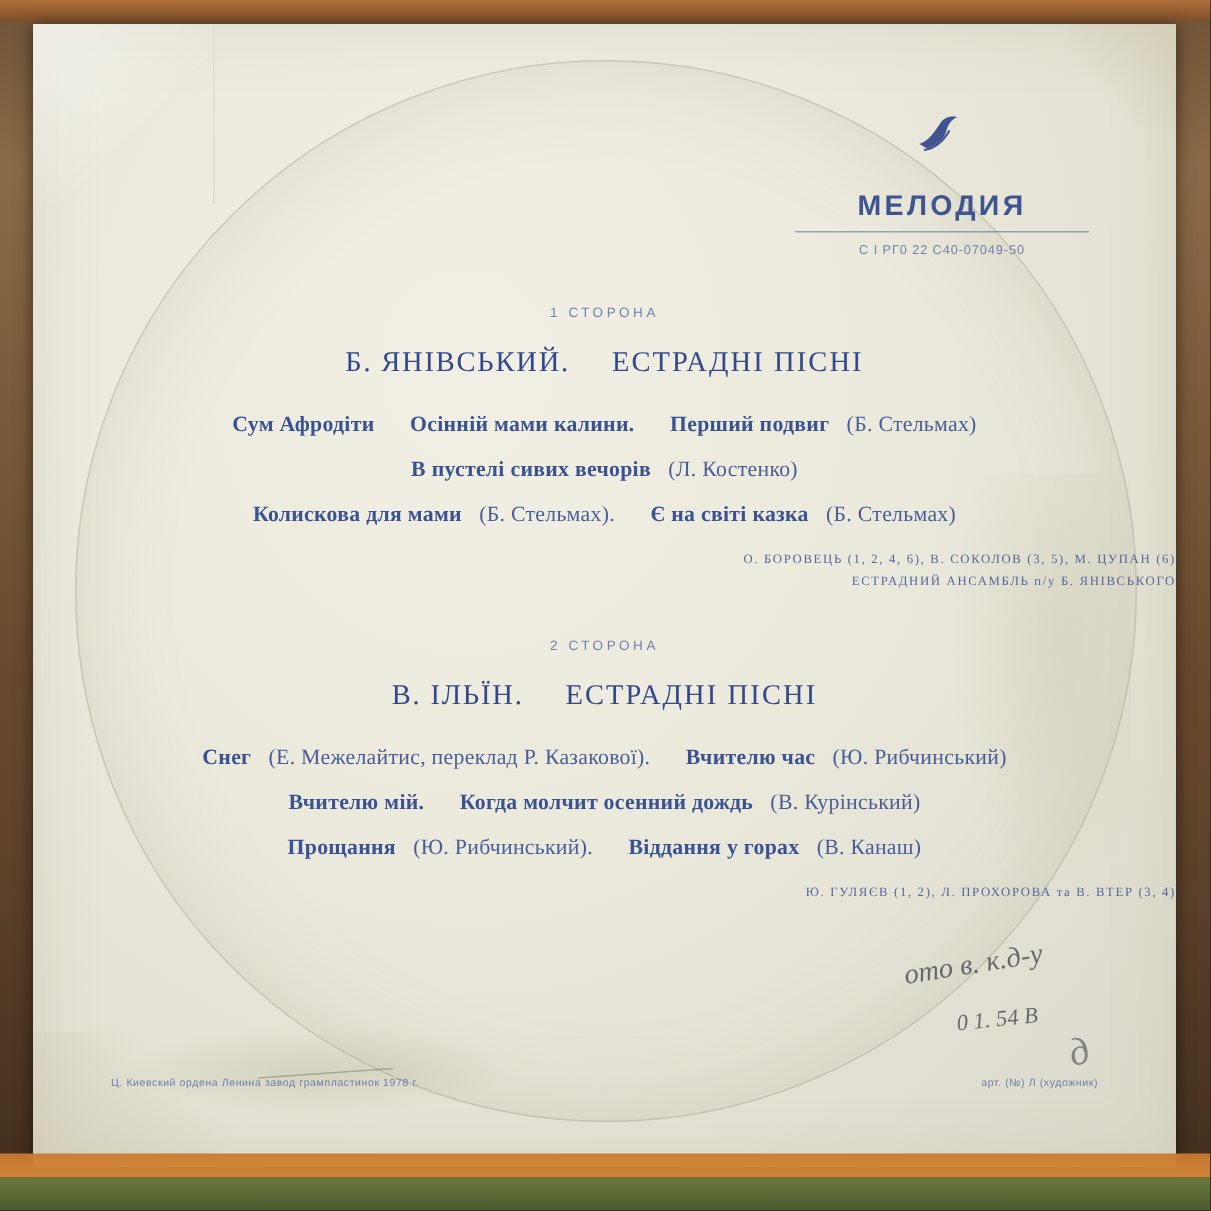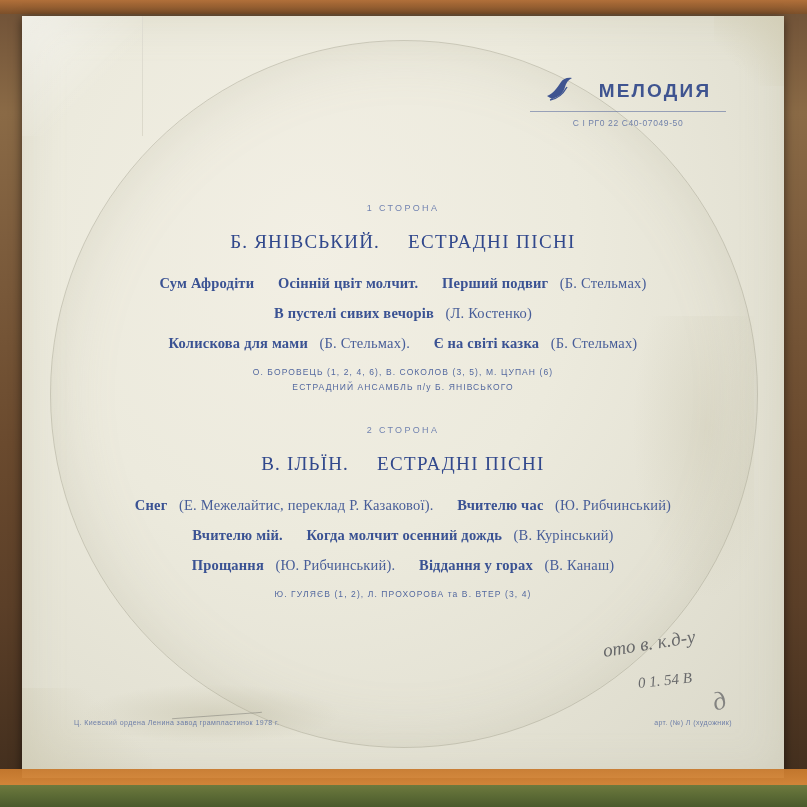--- a/index.html
+++ b/index.html
@@ -98,20 +98,21 @@
     text-align: center;
     color: #3c4e86;
   }
   #logo-row {
     display: flex;
     align-items: center;
     justify-content: center;
     gap: 20px;
     border-bottom: 1px solid rgba(70,90,150,.5);
     padding-bottom: 5px;
+    flex-direction: column;
   }
   #logo-bird { width: 34px; height: 26px; }
   #logo-text {
     font-family: "Liberation Sans", sans-serif;
     font-size: 19px;
     letter-spacing: 2.2px;
     font-weight: 700;
     color: #3f5490;
   }
   #catalog-number {
@@ -153,26 +154,27 @@
     font-size: 14.5px;
     color: #3a5293;
     margin: 0 0 13px 0;
     letter-spacing: .2px;
   }
   .track-row .t-title { font-weight: 600; }
   .track-row .t-author { font-weight: 400; opacity: .92; }
   .gap-wide { display: inline-block; width: 16px; }
 
   .performers {
-    font-family: Liberation Sans, sans-serif;
+    font-family: Liberation Serif, serif;
     font-size: 8.5px;
     letter-spacing: 1.1px;
     color: #53689f;
     margin-top: 0;
     line-height: 1.75;
+    text-align: right;
   }
   .side-block { margin-bottom: 30px; }
   #side-b-block { margin-top: 26px; }
 
   
   #footer {
     position: absolute;
     left: 52px; right: 52px;
     bottom: 52px;
     display: flex;
@@ -241,21 +243,21 @@
         <div class="side-label">1 СТОРОНА</div>
         <div class="artist-line">
           <span class="artist-name">Б. ЯНІВСЬКИЙ.</span>
           <span class="gap-wide"></span>
           <span class="artist-sub">ЕСТРАДНІ ПІСНІ</span>
         </div>
 
         <div class="track-row">
           <span class="t-title">Сум Афродіти</span>
           <span class="gap-wide"></span>
-          <span class="t-title">Осінній цвіт молчит.</span>
+          <span class="t-title">Осінній мами калини.</span>
           <span class="gap-wide"></span>
           <span class="t-title">Перший подвиг</span>
           <span>&nbsp;</span>
           <span class="t-author">(Б. Стельмах)</span>
         </div>
 
         <div class="track-row">
           <span class="t-title">В пустелі сивих вечорів</span>
           <span>&nbsp;</span>
           <span class="t-author">(Л. Костенко)</span>

